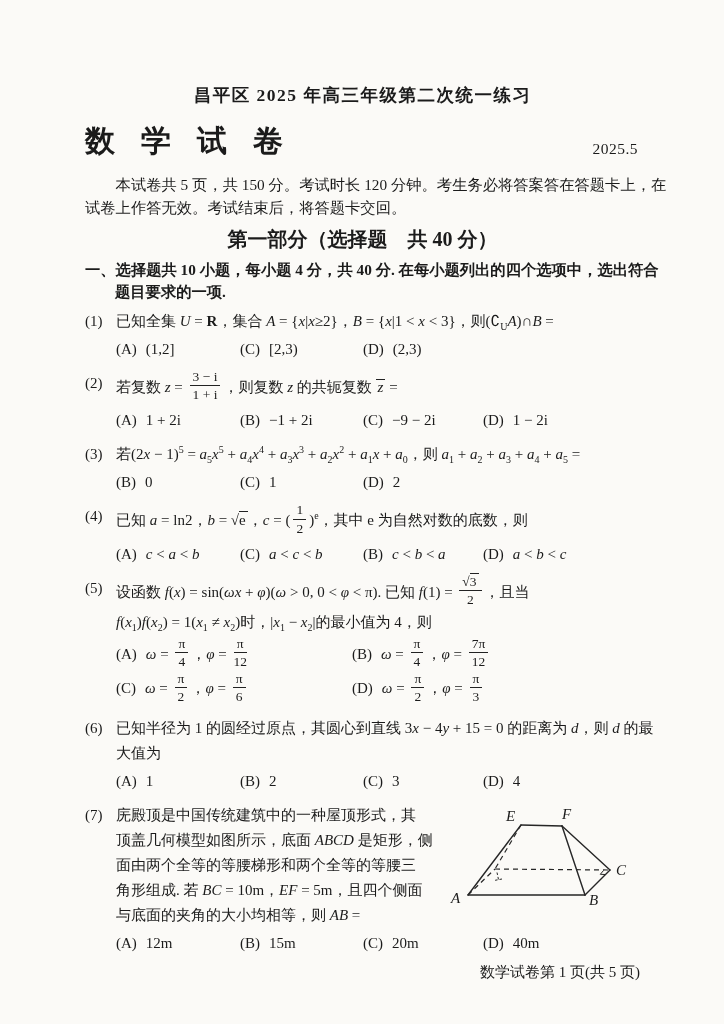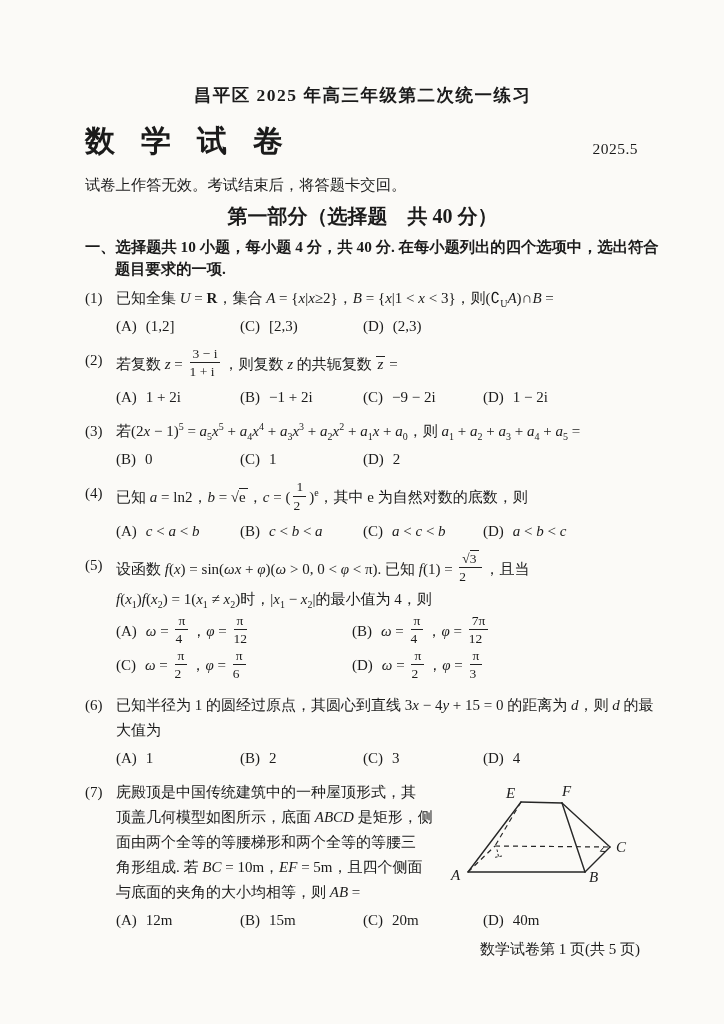--- a/index.html
+++ b/index.html
@@ -35,21 +35,21 @@
   .opts + .opts{margin-top:0;}
   .opt{white-space:nowrap;line-height:25px;}
   .olab{margin-right:9px;}
 
   .it{font-style:italic;}
   .bd{font-weight:bold;}
   .sym{font-family:"DejaVu Sans",sans-serif;}
   sup{font-size:10px;line-height:0;}
   sub{font-size:10px;line-height:0;}
 
-  .frac{display:inline-flex;flex-direction:column;
+  .frac{display:inline-flex;flex-direction:column;align-items:center;
         vertical-align:middle;margin:0 3px;font-size:13.5px;line-height:1.2;
         position:relative;top:-2px;}
   .frac .fn{border-bottom:1.2px solid #222;padding:0 3px 0;}
   .frac .fd{padding-top:1px;}
 
   .sqrt{white-space:nowrap;}
   .sqrt .rin{border-top:1.2px solid #222;padding:0 2px 0 0;}
   .bar{display:inline-block;border-top:1.2px solid #222;line-height:1.05;
        font-style:italic;padding:0 2px;}
 
@@ -64,20 +64,21 @@
 
 <div class="page">
   <div class="hdr">昌平区 2025 年高三年级第二次统一练习</div>
 
   <div class="titlerow">
     <span class="main-title">数学试卷</span>
     <span class="date">2025.5</span>
   </div>
 
   <div class="notice">
+    <div class="nl ind">本试卷共 5 页，共 150 分。考试时长 120 分钟。考生务必将答案答在答题卡上，在</div>
     <div class="nl">试卷上作答无效。考试结束后，将答题卡交回。</div>
   </div>
 
   <div class="section">第一部分（选择题　共 40 分）</div>
 
   <div class="instr">
     <div>一、选择题共 10 小题，每小题 4 分，共 40 分. 在每小题列出的四个选项中，选出符合</div>
     <div class="l2">题目要求的一项.</div>
   </div>
 
@@ -121,22 +122,22 @@
       </div>
       <div class="question q-gap">
         <span class="qnum">(4)</span>
         <div class="qbody">
           <div class="qline">已知 <span class="it">a</span> = ln2，<span class="it">b</span> = <span class="sqrt"><span class="rsym">√</span><span class="rin">e</span></span>，<span class="it">c</span> = (<span class="frac">
               <span class="fn">1</span>
               <span class="fd">2</span>
             </span>)<sup>e</sup>，其中 e 为自然对数的底数，则</div>
           <div class="opts cols4">
             <span class="opt"><span class="olab">(A)</span><span class="oval"><span class="it">c</span> &lt; <span class="it">a</span> &lt; <span class="it">b</span></span></span>
+            <span class="opt"><span class="olab">(C)</span><span class="oval"><span class="it">a</span> &lt; <span class="it">c</span> &lt; <span class="it">b</span></span></span>
             <span class="opt"><span class="olab">(B)</span><span class="oval"><span class="it">c</span> &lt; <span class="it">b</span> &lt; <span class="it">a</span></span></span>
-            <span class="opt"><span class="olab">(C)</span><span class="oval"><span class="it">a</span> &lt; <span class="it">c</span> &lt; <span class="it">b</span></span></span>
             <span class="opt"><span class="olab">(D)</span><span class="oval"><span class="it">a</span> &lt; <span class="it">b</span> &lt; <span class="it">c</span></span></span>
           </div>
         </div>
       </div>
       <div class="question q-gap">
         <span class="qnum">(5)</span>
         <div class="qbody">
           <div class="qline">设函数 <span class="it">f</span>(<span class="it">x</span>) = sin(<span class="it">ω</span><span class="it">x</span> + <span class="it">φ</span>)(<span class="it">ω</span> &gt; 0, 0 &lt; <span class="it">φ</span> &lt; π). 已知 <span class="it">f</span>(1) = <span class="frac">
               <span class="fn"><span class="sqrt"><span class="rsym">√</span><span class="rin">3</span></span></span>
               <span class="fd">2</span>

